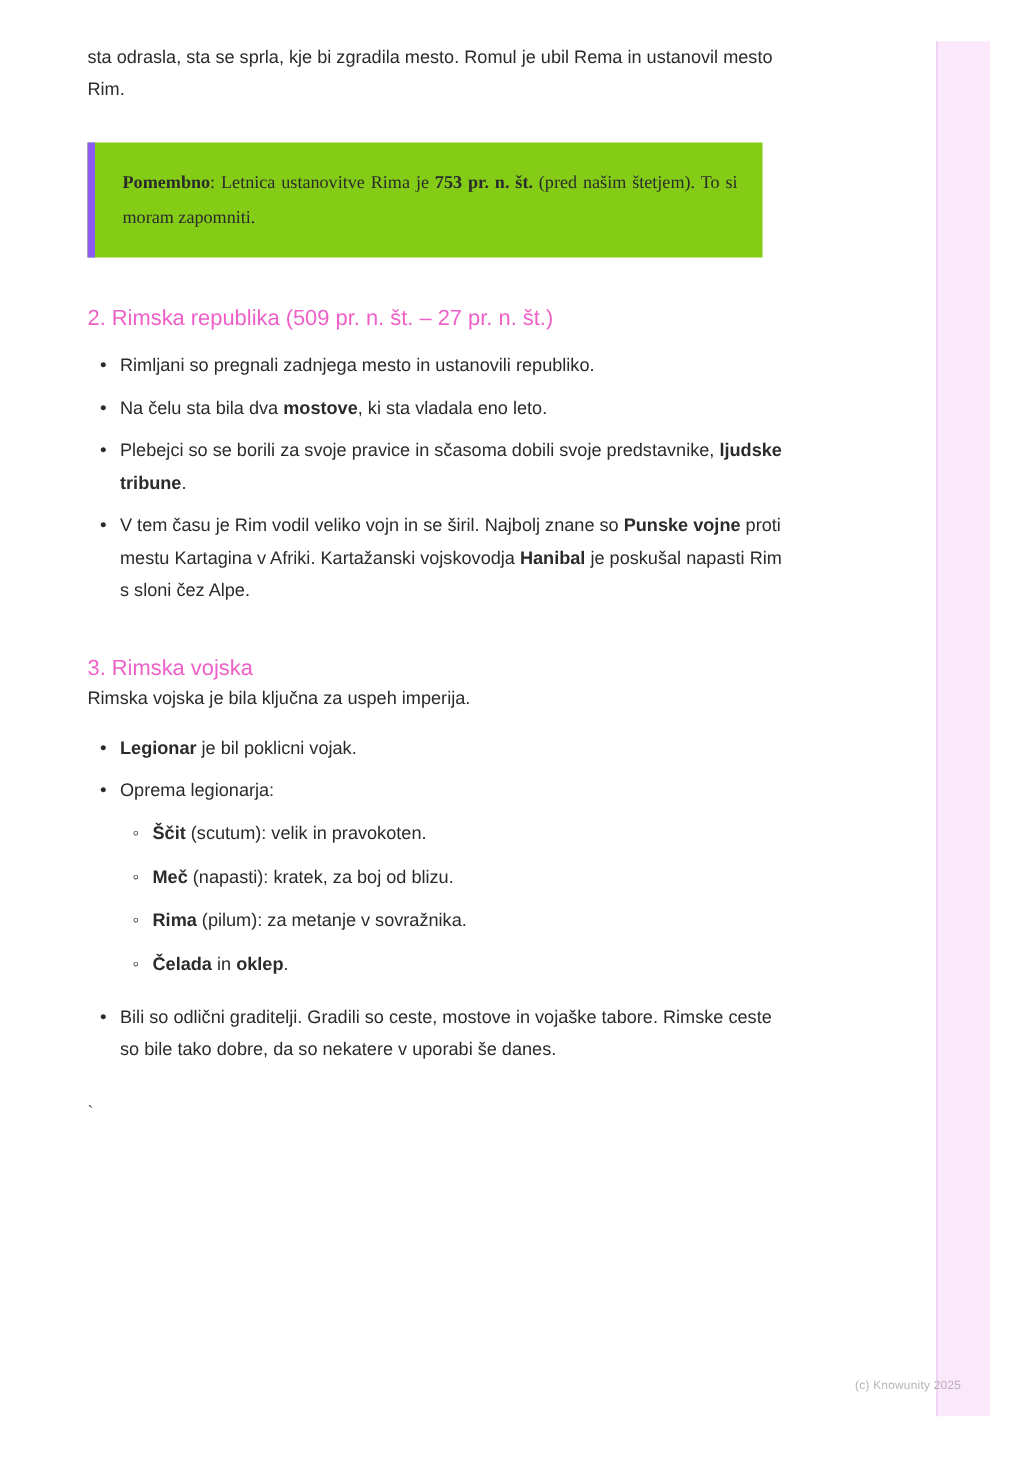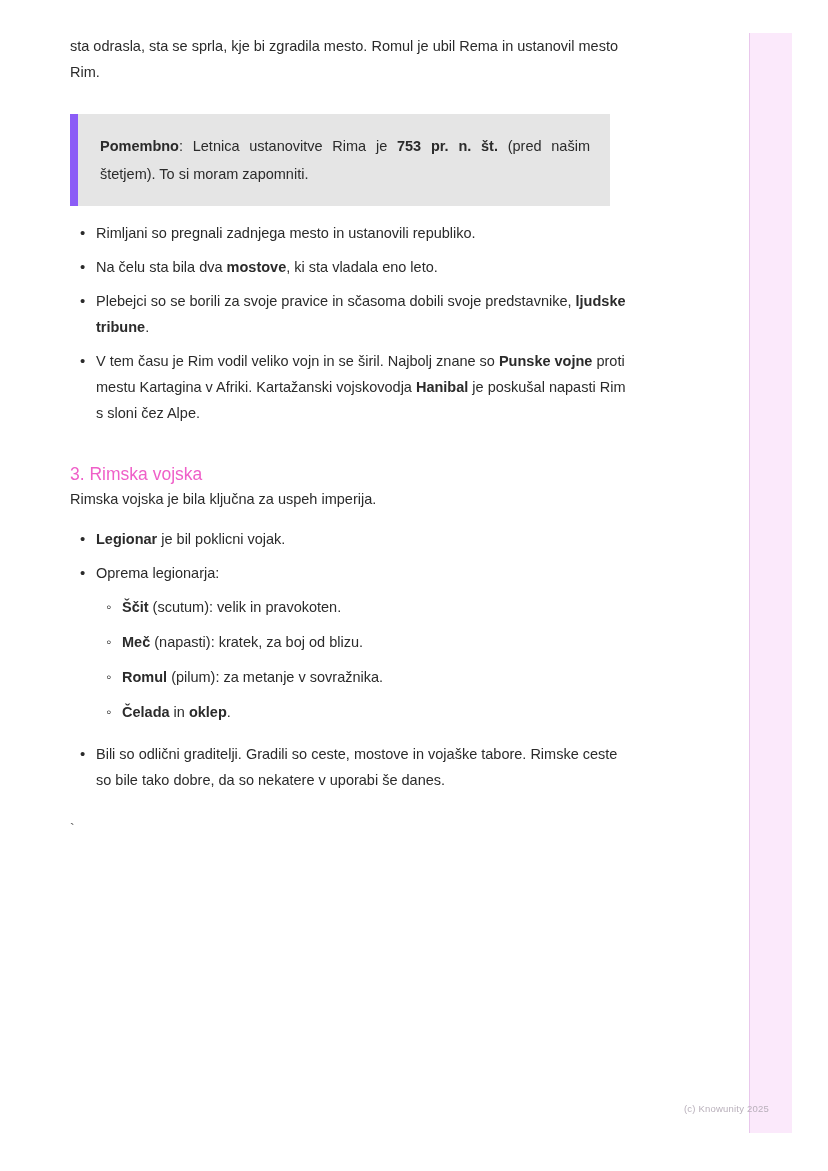--- a/index.html
+++ b/index.html
@@ -42,25 +42,26 @@
     line-height: 26px;
     margin: 0 0 0 0;
     color: #2b2b2b;
   }
   .para-intro {
     margin-top: 9px;
   }
   
   .callout {
     margin-top: 29px;
-    background: #e5e5e5;
-    border-left: 8px solid #8b5cf6;
+    background: #84cc16;
+    border-left: 6px solid #8b5cf6;
     padding: 18px 20px 18px 22px;
     width: 540px;
     box-sizing: border-box;
+    font-family: Liberation Serif, serif;
   }
   .callout p {
     margin: 0;
     font-size: 14.5px;
     line-height: 28px;
     text-align: justify;
     color: #2b2b2b;
   }
   .callout strong { font-weight: bold; }
 
@@ -140,39 +141,40 @@
   <div class="right-strip"></div>
 
   <div class="content">
 
     <p class="body-text para-intro">sta odrasla, sta se sprla, kje bi zgradila mesto. Romul je ubil Rema in ustanovil mesto Rim.</p>
 
     <div class="callout">
       <p><strong>Pomembno</strong><span>: Letnica ustanovitve Rima je </span><strong>753 pr. n. št.</strong><span> (pred našim štetjem). To si moram zapomniti.</span></p>
     </div>
 
+    <h2 class="section-title">2. Rimska republika (509 pr. n. št. – 27 pr. n. št.)</h2>
 
     <ul class="bullets">
       <li><span>Rimljani so pregnali zadnjega mesto in ustanovili republiko.</span></li>
       <li>Na čelu sta bila dva <b>mostove</b>, ki sta vladala eno leto.</li>
       <li>Plebejci so se borili za svoje pravice in sčasoma dobili svoje predstavnike, <b>ljudske tribune</b>.</li>
       <li>V tem času je Rim vodil veliko vojn in se širil. Najbolj znane so <b>Punske vojne</b> proti mestu Kartagina v Afriki. Kartažanski vojskovodja <b>Hanibal</b> je poskušal napasti Rim s sloni čez Alpe.</li>
     </ul>
 
     <h2 class="section-title">3. Rimska vojska</h2>
 
     <p class="body-text spaced-para">Rimska vojska je bila ključna za uspeh imperija.</p>
 
     <ul class="bullets list-gap">
       <li><b>Legionar</b><span> je bil poklicni vojak.</span></li>
       <li><span>Oprema legionarja:</span>
         <ul class="sub-bullets">
           <li><b>Ščit</b><span> (scutum): velik in pravokoten.</span></li>
           <li><b>Meč</b><span> (napasti): kratek, za boj od blizu.</span></li>
-          <li><b>Romul</b><span> (pilum): za metanje v sovražnika.</span></li>
+          <li><b>Rima</b><span> (pilum): za metanje v sovražnika.</span></li>
           <li><b>Čelada</b><span> in </span><b>oklep</b><span>.</span></li>
         </ul>
       </li>
       <li class="list-gap"><span>Bili so odlični graditelji. Gradili so ceste, mostove in vojaške tabore. Rimske ceste so bile tako dobre, da so nekatere v uporabi še danes.</span></li>
     </ul>
 
     <div class="tick-mark">`</div>
 
   </div>
 

